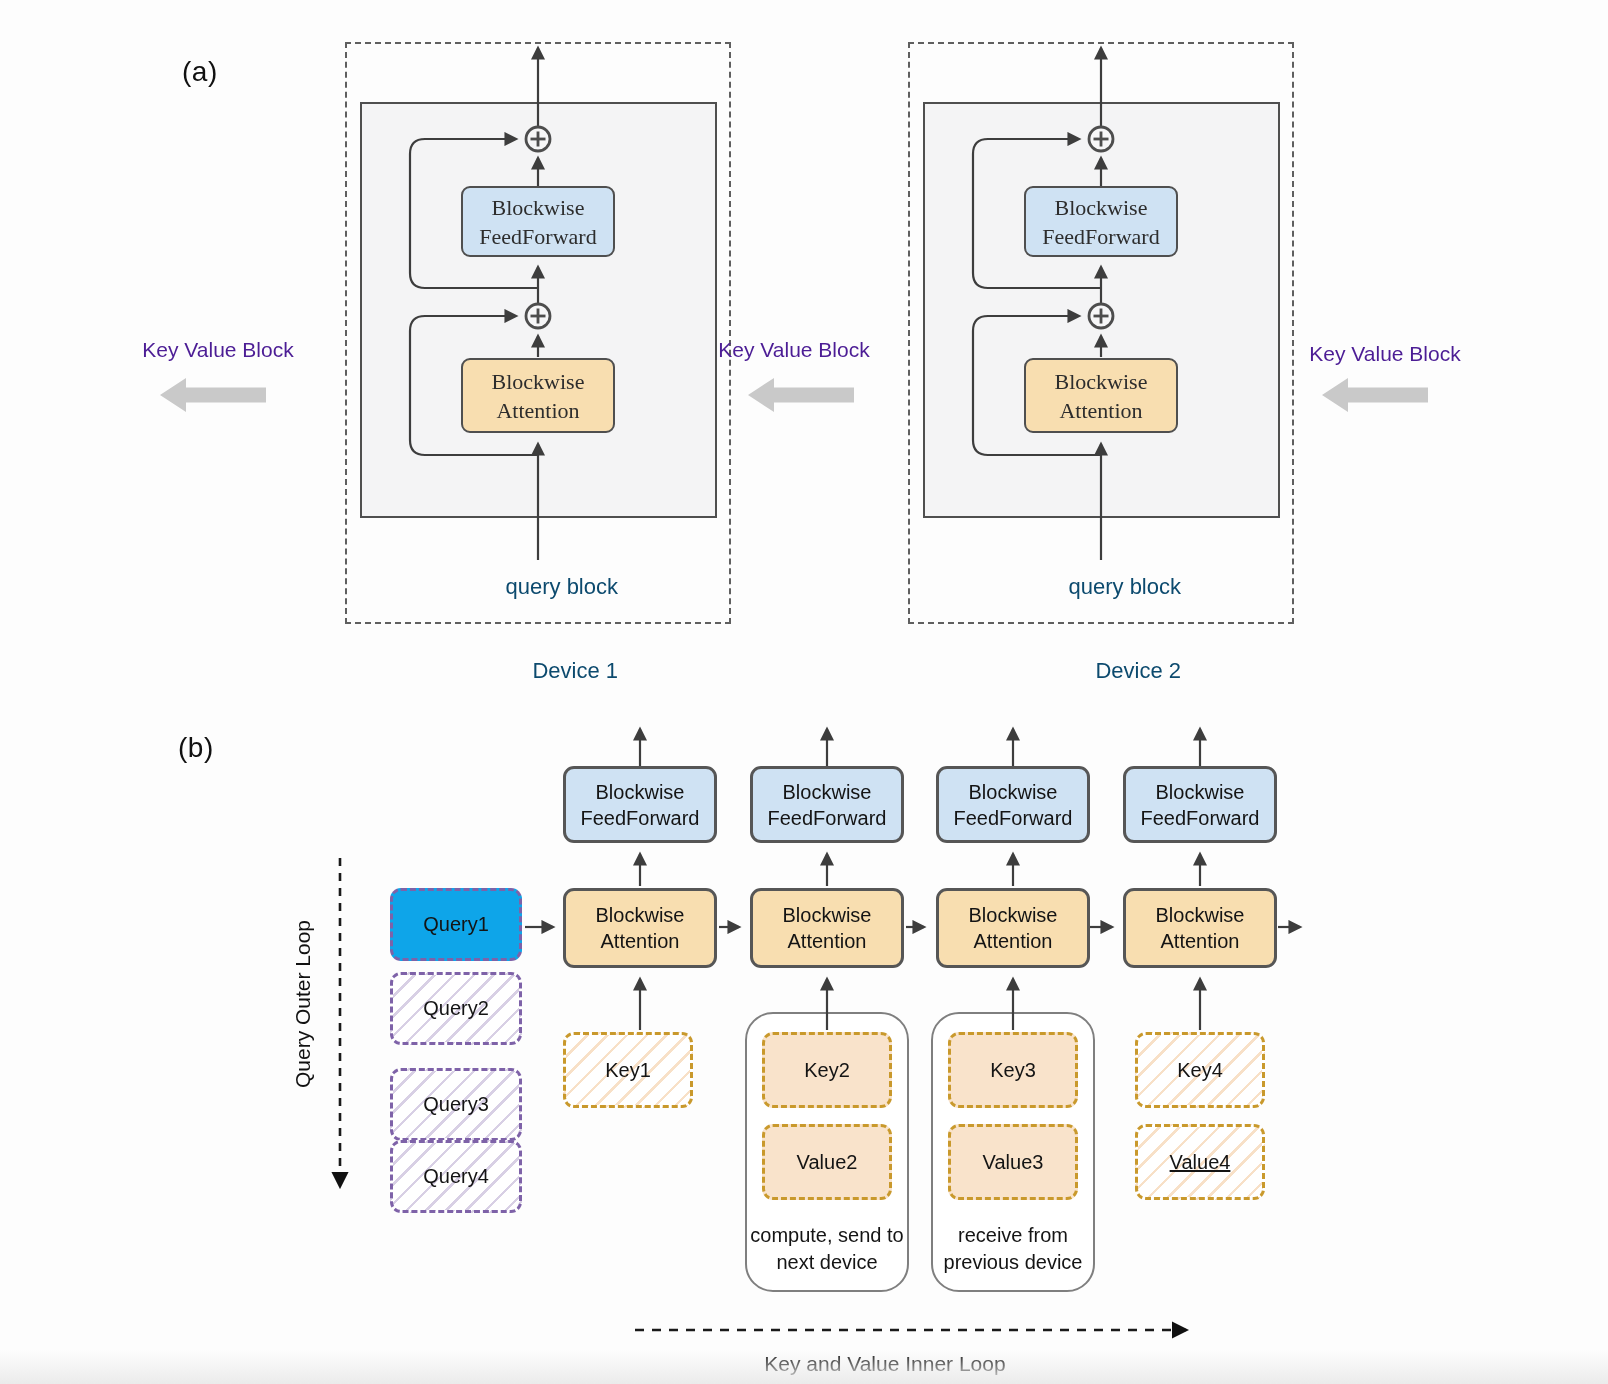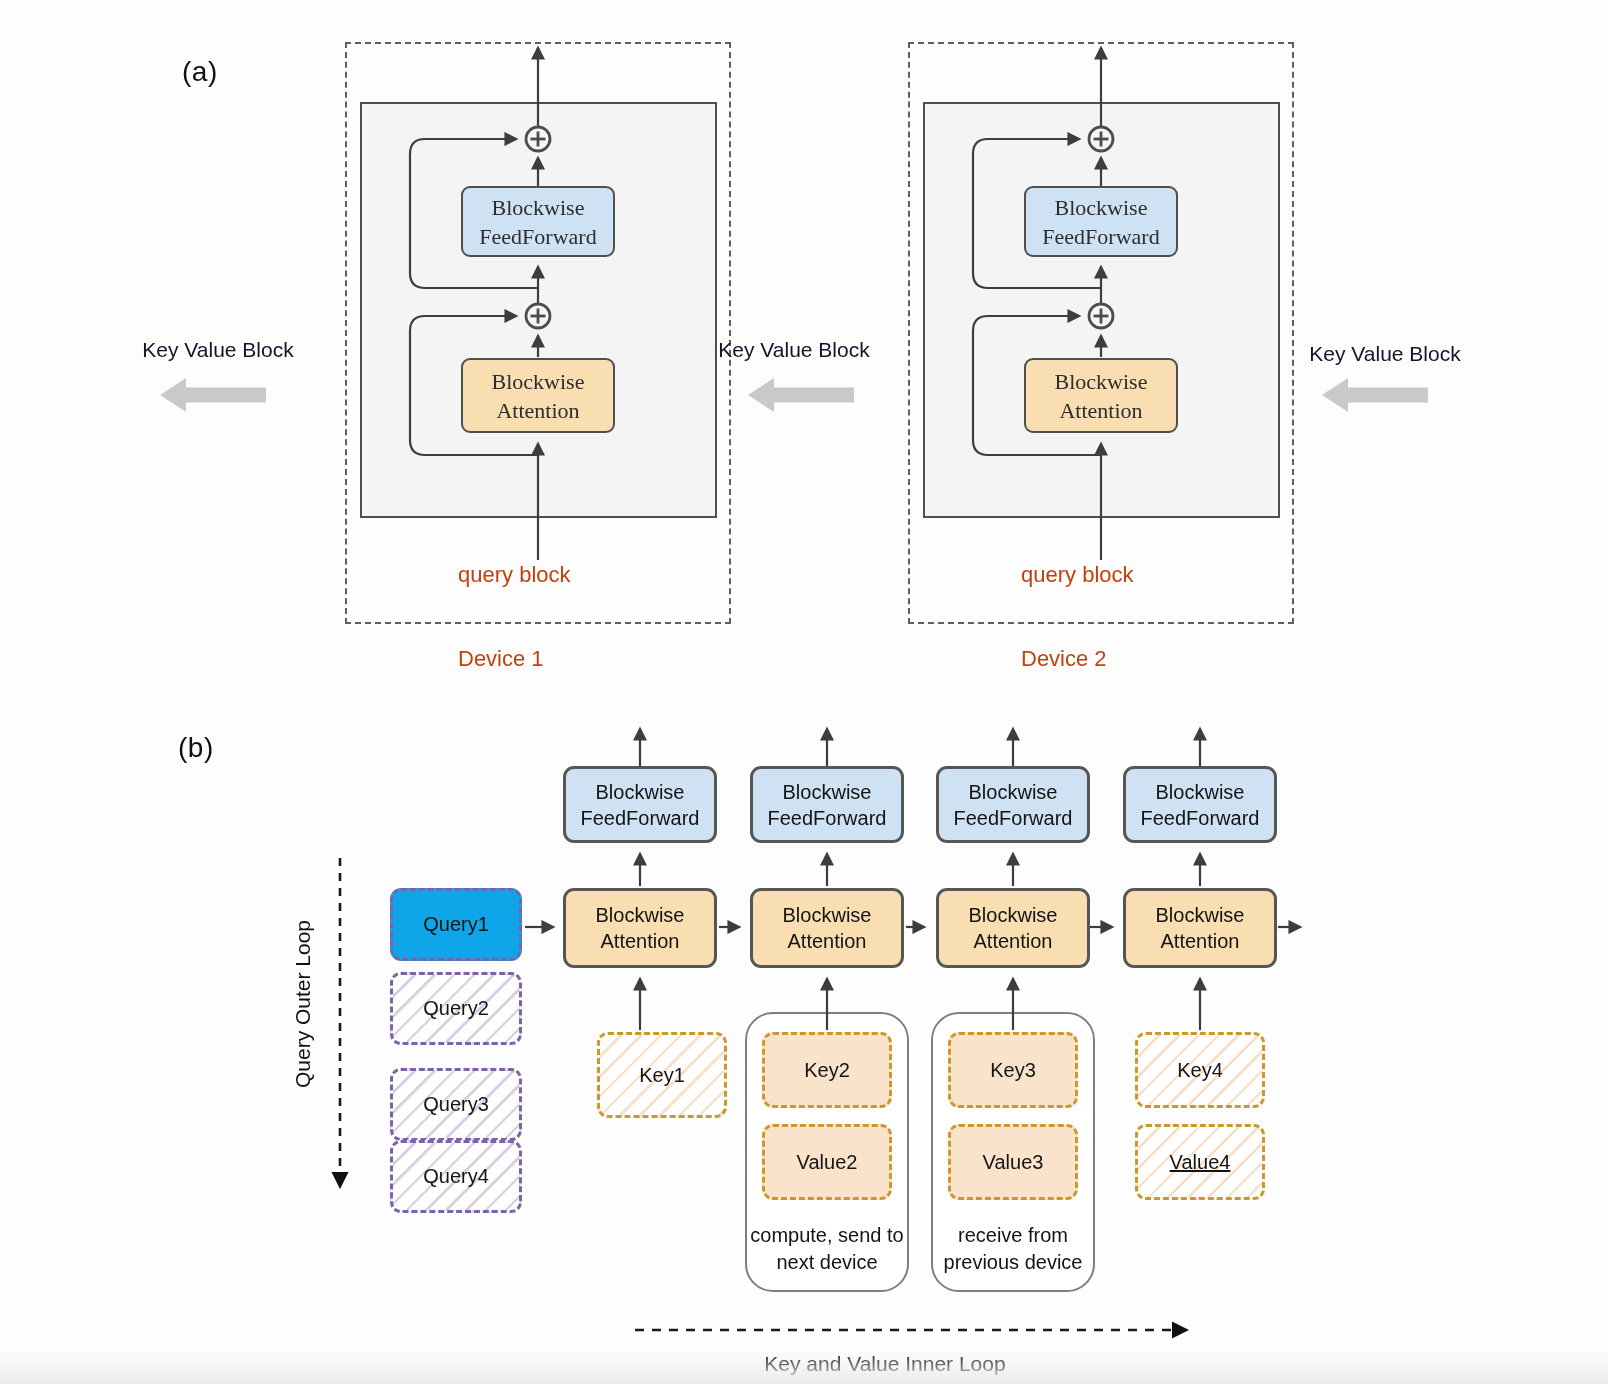--- a/index.html
+++ b/index.html
@@ -11,22 +11,22 @@
   .panel-label { font-size:28px; color:#111; letter-spacing:0.5px; }
 
   
   .dev-dashed { border:2.5px dashed #5f5f5f; background:transparent; }
   .dev-inner  { background:#f4f4f5; border:2.5px solid #4f4f4f; }
   .node { display:flex; align-items:center; justify-content:center; text-align:center;
           border:2.5px solid #4f4f4f; border-radius:9px; }
   .serif-node { font-family:"Liberation Serif", serif; font-size:22px; line-height:29px; color:#2d2d2d; }
   .ff-fill   { background:#cfe2f3; }
   .attn-fill { background:#f8deb0; }
-  .center-text { text-align:left; color:#c2410c; }
-  .kv-label { font-size:21px; color:#0f172a; text-align:center; }
+  .center-text { text-align:right; color:#0c4a6e;margin-top:12px; }
+  .kv-label { font-size:21px; color:#4c1d95; text-align:center; }
 
   
   .b-node { display:flex; align-items:center; justify-content:center; text-align:center;
             border:3px solid #565656; border-radius:11px; font-size:20px; line-height:26px; color:#141414; }
   .query-box { display:flex; align-items:center; justify-content:center; text-align:center;
                border:3px dashed #7e62a8; border-radius:11px; font-size:20px; color:#141414; }
   .query-solid { background:#0ea5e9; }
   .hatch-purple { background-color:#ffffff;
       background-image:repeating-linear-gradient(135deg, rgba(126,98,168,0.30) 0px, rgba(126,98,168,0.30) 2.5px, transparent 2.5px, transparent 14px); }
   .kv-box { display:flex; align-items:center; justify-content:center; text-align:center;
@@ -164,21 +164,21 @@
   <div class="abs b-node ff-fill" style="left:563px;  top:766px; width:154px; height:77px;">Blockwise FeedForward</div>
   <div class="abs b-node ff-fill" style="left:750px;  top:766px; width:154px; height:77px;">Blockwise FeedForward</div>
   <div class="abs b-node ff-fill" style="left:936px;  top:766px; width:154px; height:77px;">Blockwise FeedForward</div>
   <div class="abs b-node ff-fill" style="left:1123px; top:766px; width:154px; height:77px;">Blockwise FeedForward</div>
 
   <div class="abs b-node attn-fill" style="left:563px;  top:888px; width:154px; height:80px;">Blockwise Attention</div>
   <div class="abs b-node attn-fill" style="left:750px;  top:888px; width:154px; height:80px;">Blockwise Attention</div>
   <div class="abs b-node attn-fill" style="left:936px;  top:888px; width:154px; height:80px;">Blockwise Attention</div>
   <div class="abs b-node attn-fill" style="left:1123px; top:888px; width:154px; height:80px;">Blockwise Attention</div>
 
-  <div class="abs kv-box hatch-orange" style="left:597px;  top:1032px; width:130px; height:86px;">Key1</div>
+  <div class="abs kv-box hatch-orange" style="left:563px;  top:1032px; width:130px; height:76px;">Key1</div>
   <div class="abs kv-box kv-solid" style="left:762px;  top:1032px; width:130px; height:76px;">Key2</div>
   <div class="abs kv-box kv-solid" style="left:948px;  top:1032px; width:130px; height:76px;">Key3</div>
   <div class="abs kv-box hatch-orange" style="left:1135px; top:1032px; width:130px; height:76px;">Key4</div>
 
   <div class="abs kv-box kv-solid" style="left:762px;  top:1124px; width:130px; height:76px;">Value2</div>
   <div class="abs kv-box kv-solid" style="left:948px;  top:1124px; width:130px; height:76px;">Value3</div>
   <div class="abs kv-box hatch-orange" style="left:1135px; top:1124px; width:130px; height:76px;text-decoration:underline;">Value4</div>
 
   <div class="abs annotation" style="left:927px; top:1222px; width:172px;">
     <div>receive from</div>

